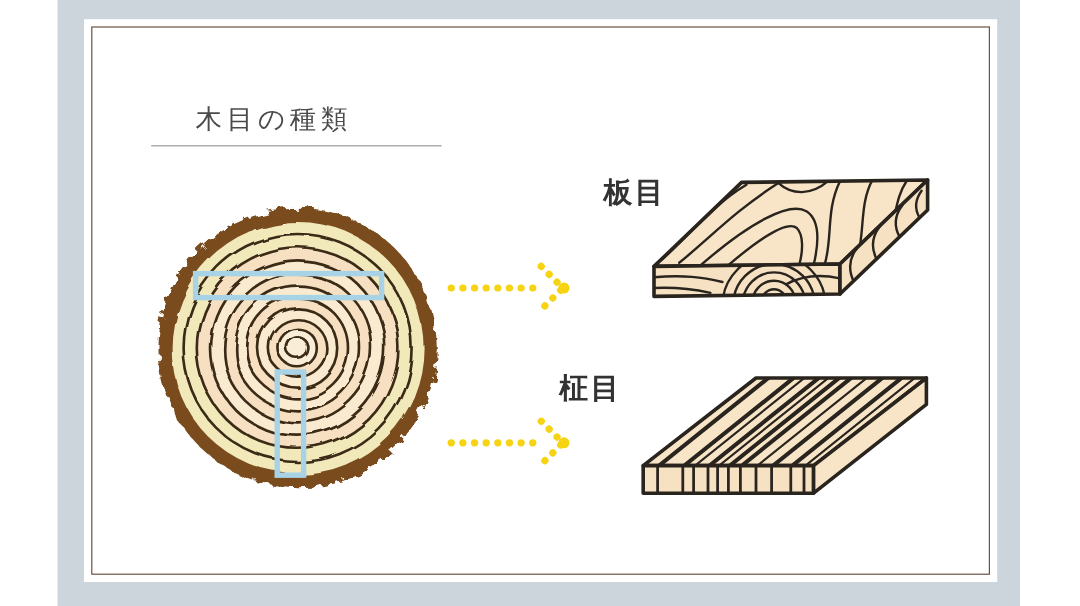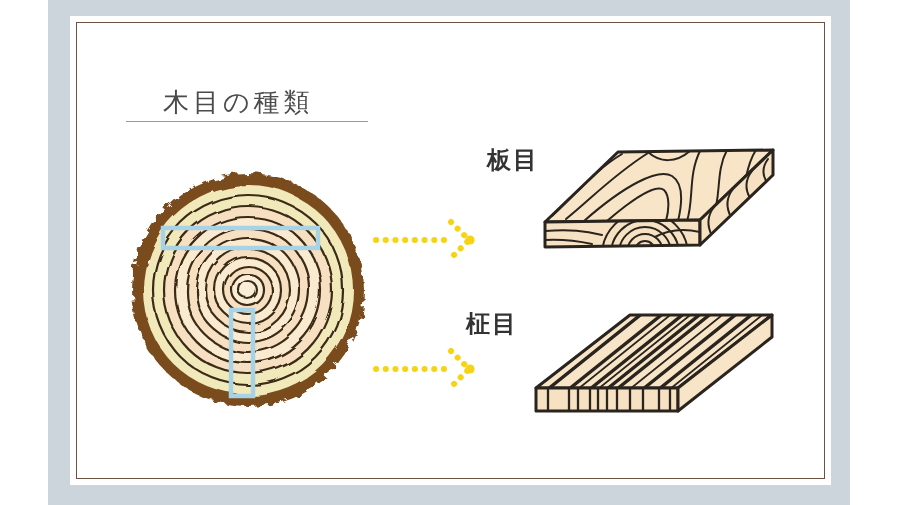--- a/index.html
+++ b/index.html
@@ -16,33 +16,33 @@
     position:absolute;left:70px;top:16px;width:761px;height:469px;
     background:#ffffff;
   }
   .card-border{
     position:absolute;inset:6px;
     border:1.5px solid #6b5242;
     pointer-events:none;
   }
   .page-title{
     position:absolute;left:163px;top:85px;
-    font-size:26px;font-weight:400;color:#4b4b4b;letter-spacing:4px;
+    font-size:22px;font-weight:400;color:#4b4b4b;letter-spacing:4px;
     white-space:nowrap;
   }
   .title-underline{
     position:absolute;left:126px;top:121px;width:242px;height:1px;
     background:#9a9a9a;
   }
   .plank-label{
     position:absolute;
     font-size:24px;font-weight:700;color:#333333;letter-spacing:2px;
     white-space:nowrap;
   }
-  .label-itame{left:487px;top:144px;}
+  .label-itame{left:503px;top:144px;}
   .label-masame{left:466px;top:308px;}
   svg.diagram{position:absolute;left:0;top:0;}
 </style>
 </head>
 <body>
 
 <div class="panel-band"></div>
 <div class="card">
   <div class="card-border"></div>
 </div>

